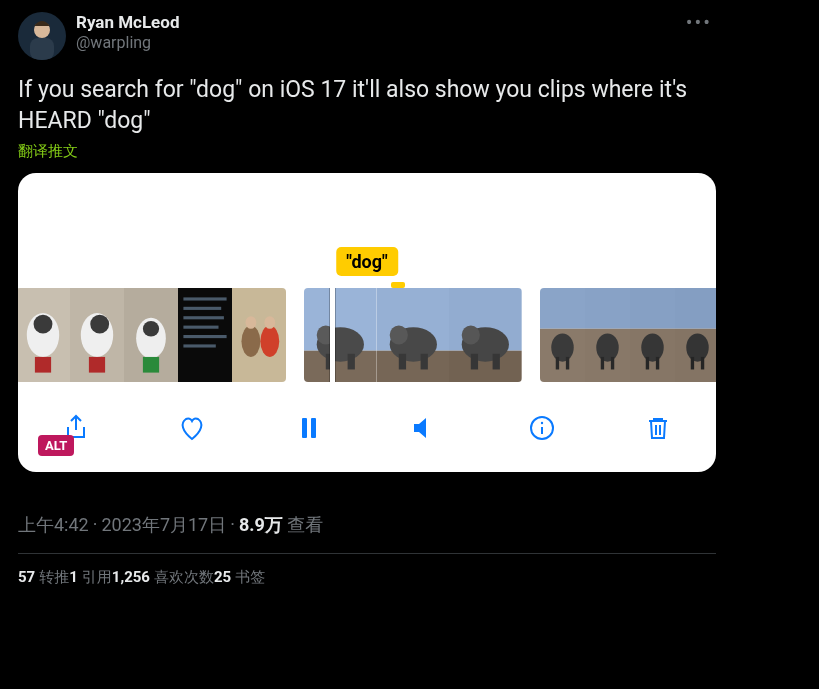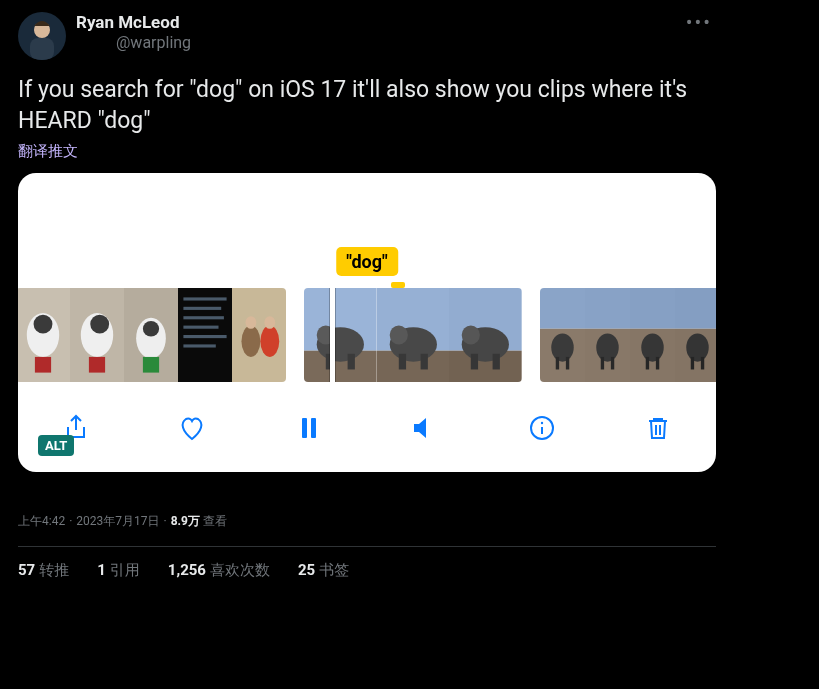--- a/index.html
+++ b/index.html
@@ -25,37 +25,37 @@
   .avatar {
     width: 48px;
     height: 48px;
     border-radius: 50%;
     overflow: hidden;
     flex: 0 0 auto;
   }
   .avatar svg { display: block; }
   .names { flex: 1; line-height: 1.25; }
   .display-name { font-weight: 700; font-size: 17px; color: #e7e9ea; }
-  .handle { color: #71767b; font-size: 16px; margin-left: 40px; }
+  .handle { color: #71767b; font-size: 16px; }
   .more {
     color: #71767b;
     font-size: 20px;
     letter-spacing: 2px;
     padding: 0 4px;
     line-height: 1;
   }
   .tweet-text {
     font-size: 23px;
     line-height: 1.35;
     color: #e7e9ea;
     margin-bottom: 6px;
     white-space: pre-wrap;
   }
   .translate-link {
-    color: #c4b5fd;
+    color: #84cc16;
     font-size: 15px;
     margin-bottom: 12px;
   }
   .media-card {
     background: #fff;
     border-radius: 18px;
     overflow: hidden;
     margin-bottom: 14px;
     position: relative;
   }
@@ -134,39 +134,38 @@
     cursor: pointer;
   }
   .tool-btn svg { width: 30px; height: 30px; stroke: #0a7aff; fill: none; stroke-width: 2; }
   .tool-btn .pause rect { fill: #0a7aff; stroke: none; }
   .tool-btn .mute path { fill: #0a7aff; stroke: none; }
   .tool-btn .trash { stroke-width: 2; }
   .alt-badge {
     position: absolute;
     left: 20px;
     bottom: 16px;
-    background: #0f766e;
+    background: #be185d;
     color: #fff;
     font-size: 13px;
     font-weight: 700;
     padding: 3px 7px;
     border-radius: 4px;
   }
   .meta-line {
     color: #71767b;
-    font-size: 12px;
+    font-size: 18px;
     padding-bottom: 16px;
     border-bottom: 1px solid #2f3336;
     margin-top: 41px;
   }
   .meta-line .dot { margin: 0 4px; }
   .meta-line .views-count { color: #e7e9ea; font-weight: 700; }
   .stats {
     display: flex;
-    gap: 28px;
     padding-top: 14px;
     font-size: 15px;
     color: #71767b;
   }
   .stats .num { color: #e7e9ea; font-weight: 700; margin-right: 4px; }
 </style>
 </head>
 <body>
 
 <div class="tweet">

